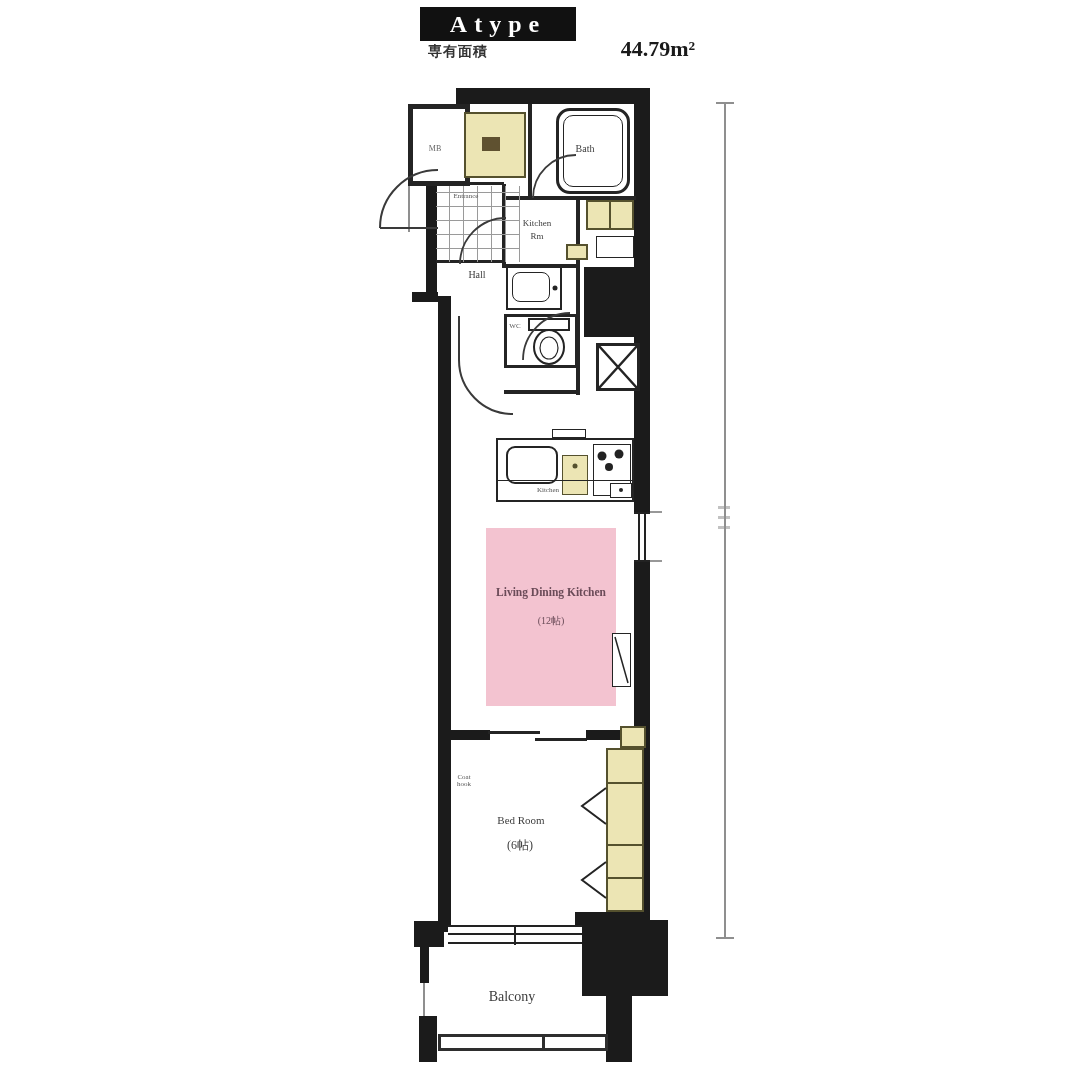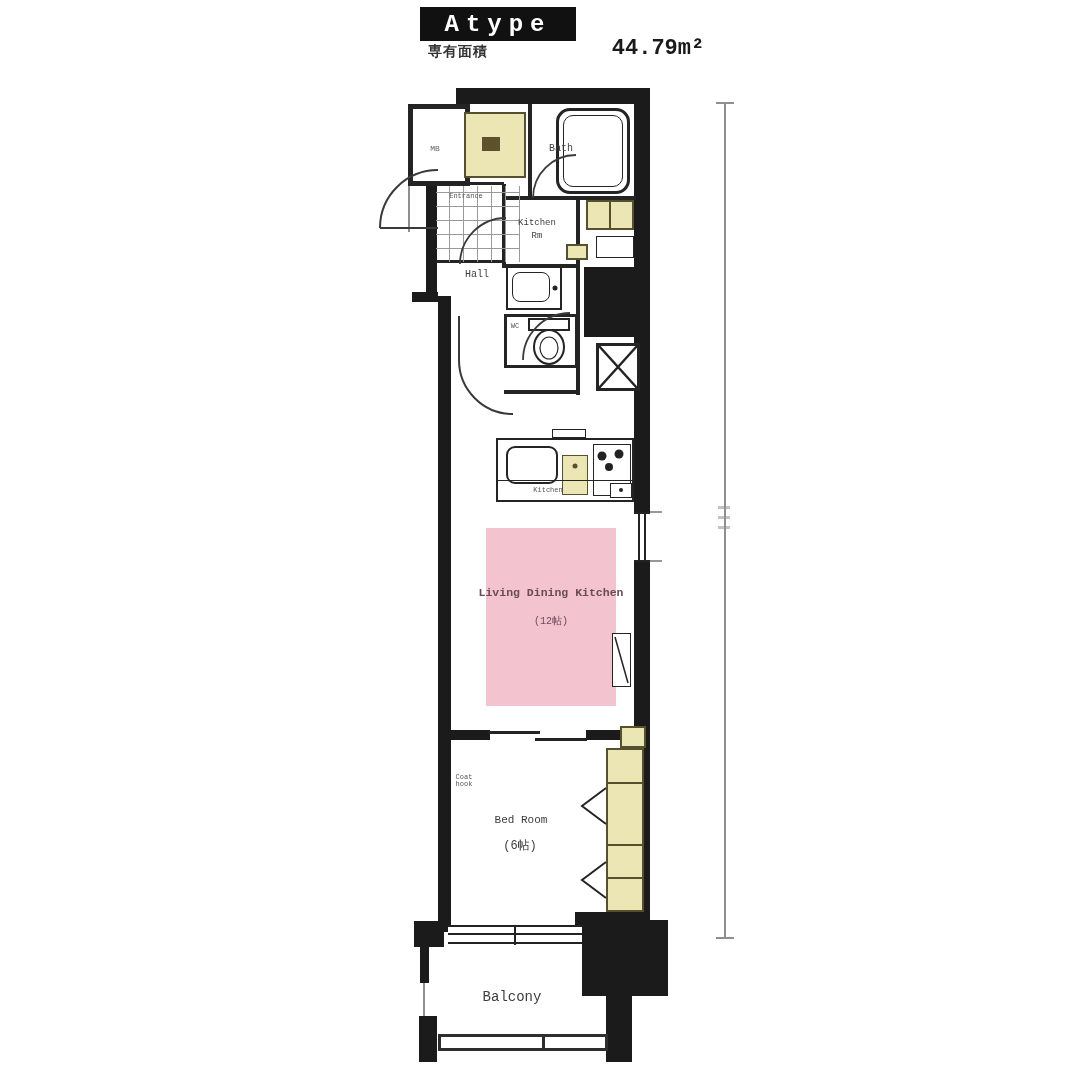--- a/index.html
+++ b/index.html
@@ -1,17 +1,17 @@
 <!DOCTYPE html>
 <html style="--pink: #f3c3d0; --yellow: #ece5b4;"><head>
 <meta charset="utf-8">
 <style>
   html,body{margin:0;padding:0;background:#fff;}
   .page{position:relative;width:984px;height:1074px;background:#fff;overflow:hidden;
-        font-family:Liberation Mono, monospace;color:#1a1a1a;}
+        font-family:Liberation Serif, serif;color:#1a1a1a;}
   .abs{position:absolute;}
   .wall{position:absolute;background:#1b1b1b;}
   .thinwall{position:absolute;background:#242424;}
   .grayline{position:absolute;background:#8f8f8f;}
   .room{position:absolute;background:#fff;}
   .yellow{position:absolute;background:var(--yellow,#ece5b4);border:2px solid #55512e;box-sizing:border-box;}
   .outline{position:absolute;border:2px solid #242424;box-sizing:border-box;background:#fff;}
   .lbl{position:absolute;color:#3d3d3d;white-space:nowrap;transform:translate(-50%,-50%);}
   .tiny{font-size:7px;line-height:7px;color:#555;}
   svg.overlay{position:absolute;left:0;top:0;pointer-events:none;}
@@ -84,21 +84,21 @@
                          linear-gradient(#222,#222) 10px 0/2px 100% no-repeat,#fff;box-sizing:border-box;"></div>
 
   <div class="outline" style="left:408px;top:104px;width:62px;height:82px;border-width:5px;"></div>
   <div class="lbl" style="left:435px;top:148px;font-size:8px;color:#666;">MB</div>
 
   <div class="yellow" style="left:464px;top:112px;width:62px;height:66px;"></div>
   <div class="abs" style="left:482px;top:137px;width:18px;height:14px;background:#5f5130;"></div>
 
   <div class="outline" style="left:556px;top:108px;width:74px;height:86px;border-width:3px;border-radius:14px;"></div>
   <div class="outline" style="left:563px;top:115px;width:60px;height:72px;border-width:1.5px;border-radius:10px;background:transparent;"></div>
-  <div class="lbl" style="left:561px;top:148px;font-size:10px;">Bath</div>
+  <div class="lbl" style="left:561px;top:148px;font-size:10px;padding-left:48px;">Bath</div>
 
   <div class="tilegrid"></div>
   <div class="lbl tiny" style="left:466px;top:196px;">Entrance</div>
   <div class="lbl" style="left:477px;top:274px;font-size:10px;">Hall</div>
 
   <div class="lbl" style="left:537px;top:223px;font-size:9px;">Kitchen</div>
   <div class="lbl" style="left:537px;top:236px;font-size:9px;">Rm</div>
   <div class="yellow" style="left:586px;top:200px;width:48px;height:30px;background:linear-gradient(#55512e,#55512e) 50% 0/2px 100% no-repeat,var(--yellow,#ece5b4);"></div>
   <div class="outline" style="left:596px;top:236px;width:38px;height:22px;border-width:1.5px;"></div>
   <div class="yellow" style="left:566px;top:244px;width:22px;height:16px;"></div>

